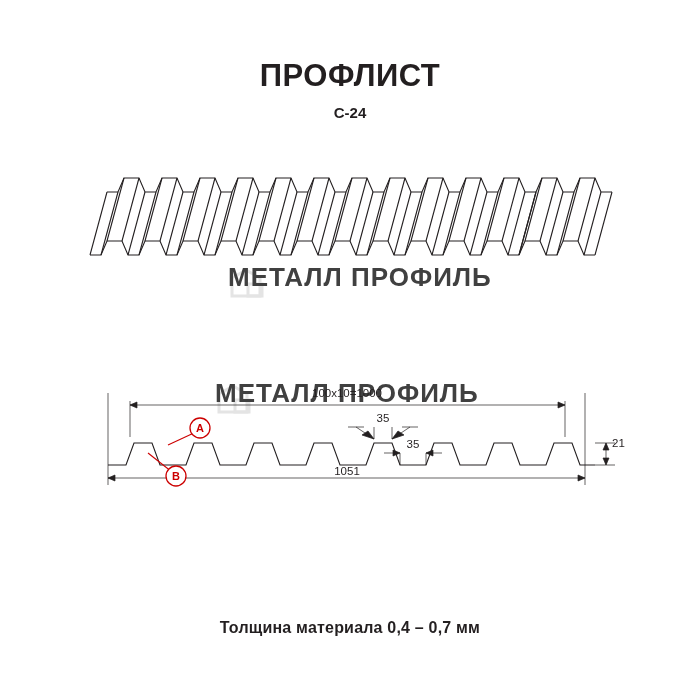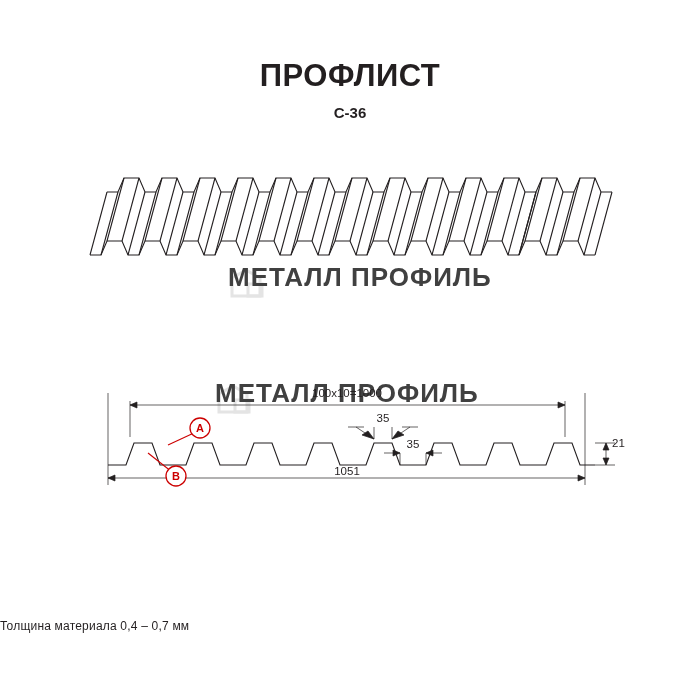--- a/index.html
+++ b/index.html
@@ -37,22 +37,23 @@
     width: 700px;
     text-align: center;
     font-size: 15px;
     font-weight: bold;
   }
   .footer-note {
     position: absolute;
     top: 619px;
     left: 0;
     width: 700px;
-    font-size: 12px;
-    font-weight: normal;
+    text-align: center;
+    font-size: 16px;
+    font-weight: bold;
     letter-spacing: 0.2px;
   }
   .iso-view {
     position: absolute;
     top: 150px;
     left: 85px;
     width: 540px;
     height: 130px;
   }
   .section-view {
@@ -120,21 +121,21 @@
     stroke-width: 1.1;
     fill: none;
   }
 </style>
 </head>
 <body>
 
 <div class="page">
 
   <div class="title">ПРОФЛИСТ</div>
-  <div class="subtitle">С-36</div>
+  <div class="subtitle">С-24</div>
 
   <div class="wm-logo" style="top:266px; left:228px;">
     <svg width="60" height="36" viewBox="0 0 60 36">
       <path d="M4 30 L4 12 L18 4 L32 12 L32 30 Z" fill="none" stroke="#e4e4e4" stroke-width="3"></path>
       <path d="M20 30 L20 18 L34 18 L34 30 Z" fill="none" stroke="#e4e4e4" stroke-width="3"></path>
     </svg>
   </div>
   <div class="watermark wm1">МЕТАЛЛ ПРОФИЛЬ</div>
 
   <div class="wm-logo" style="top:382px; left:215px;">

